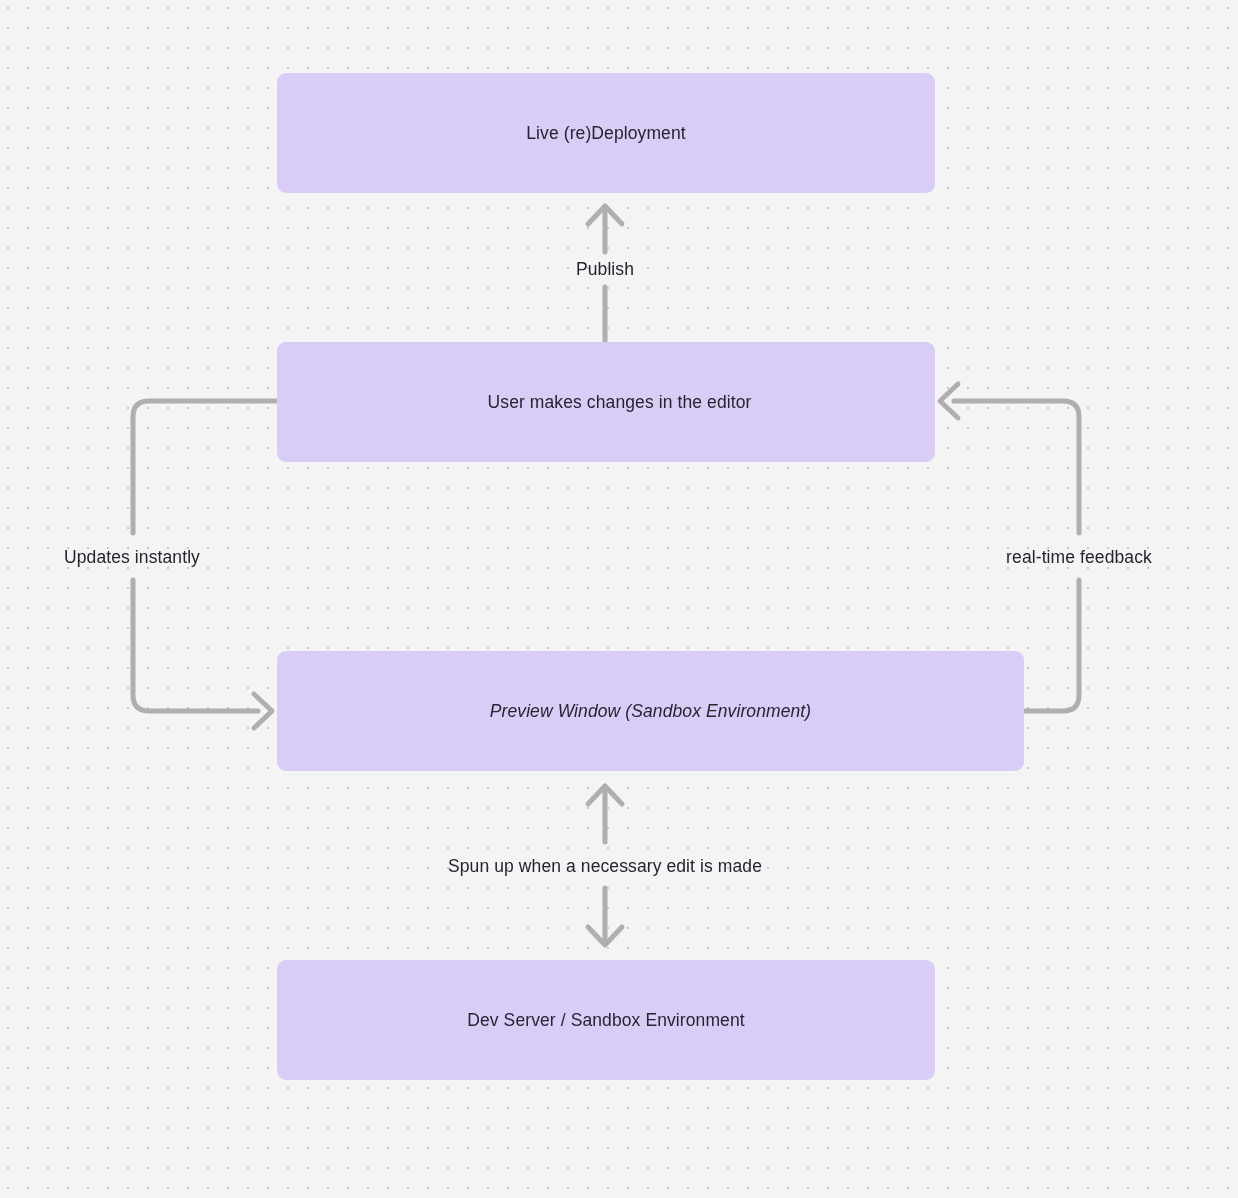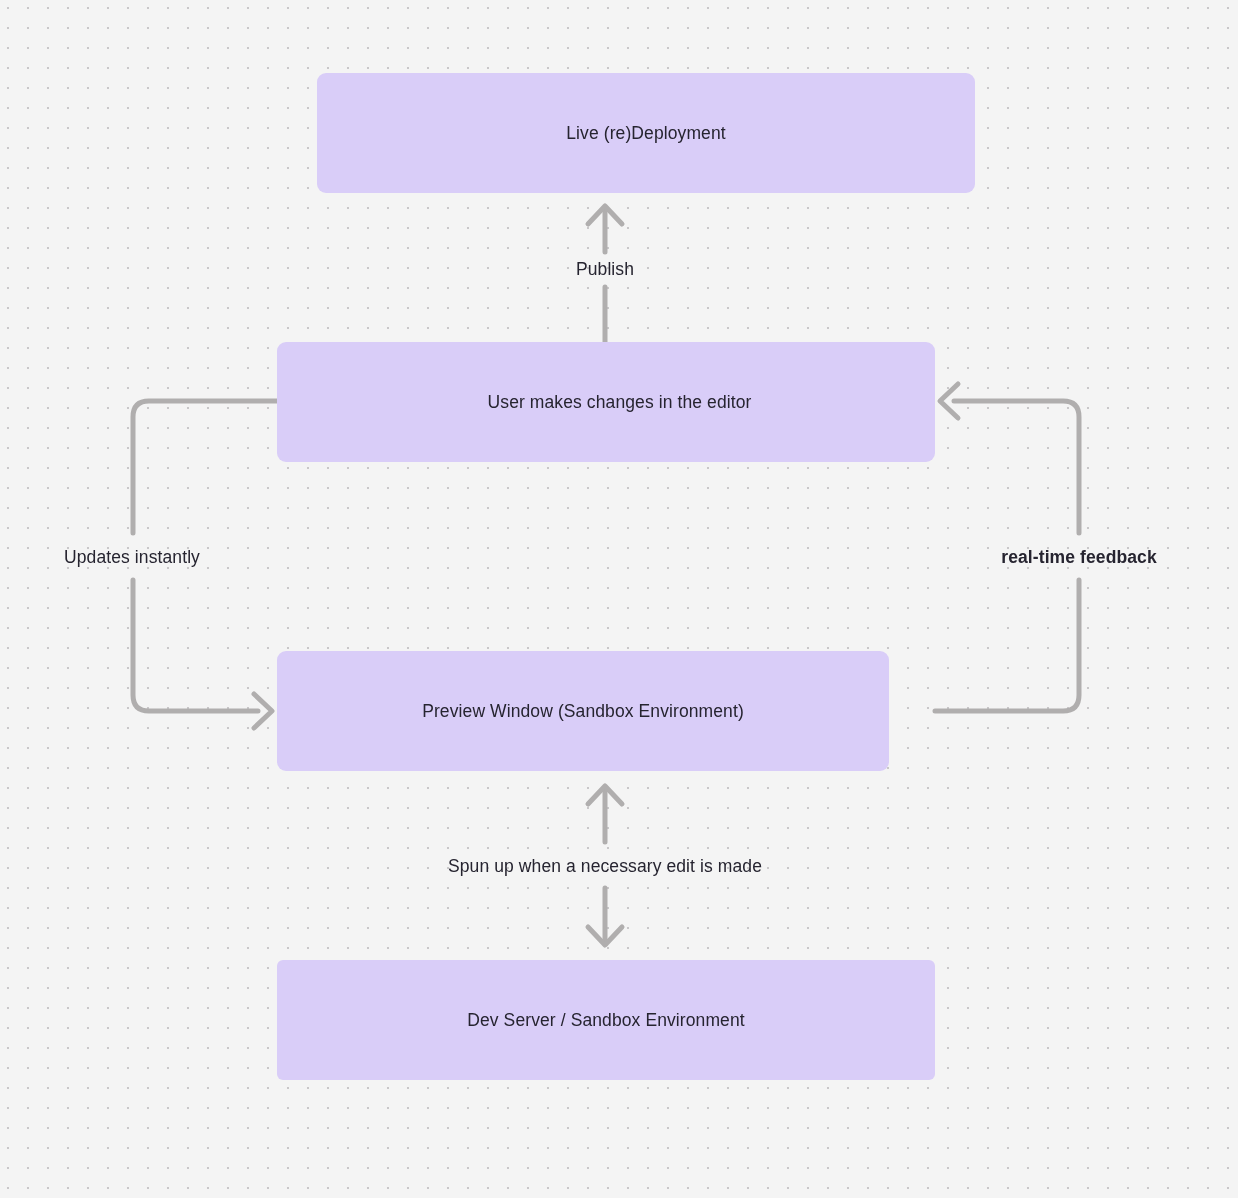--- a/index.html
+++ b/index.html
@@ -94,37 +94,37 @@
     </g>
 
     <g>
       <path class="edge-path" d="M 605 842 L 605 787"></path>
       <path class="edge-head" d="M 588 804 L 605 786 L 622 804"></path>
       <path class="edge-path" d="M 605 888 L 605 944"></path>
       <path class="edge-head" d="M 588 927 L 605 945 L 622 927"></path>
     </g>
   </svg>
 
-  <div class="node" style="left:277px; top:73px; width:658px; height:120px; background:#d9cdf8;margin-left:40px;">
+  <div class="node" style="left:277px; top:73px; width:658px; height:120px; background:#d9cdf8;">
     <span class="node-label">Live (re)Deployment</span>
   </div>
 
   <div class="node" style="left:277px; top:342px; width:658px; height:120px; background:#d9cdf8;padding-left:27px;">
     <span class="node-label">User makes changes in the editor</span>
   </div>
 
-  <div class="node" style="left:277px; top:651px; width:612px; height:120px; background:#d9cdf8;">
+  <div class="node" style="left:277px; top:651px; width:747px; height:120px; background:#d9cdf8;font-style:italic;">
     <span class="node-label">Preview Window (Sandbox Environment)</span>
   </div>
 
-  <div class="node" style="left:277px; top:960px; width:658px; height:120px; background:#d9cdf8;border-radius:6px;">
+  <div class="node" style="left:277px; top:960px; width:658px; height:120px; background:#d9cdf8;">
     <span class="node-label">Dev Server / Sandbox Environment</span>
   </div>
 
   <div class="edge-label" style="left:605px; top:269px;">Publish</div>
 
   <div class="edge-label" style="left:132px; top:557px;">Updates instantly</div>
 
-  <div class="edge-label" style="left:1079px; top:557px;font-weight:bold;">real-time feedback</div>
+  <div class="edge-label" style="left:1079px; top:557px;">real-time feedback</div>
 
   <div class="edge-label" style="left:605px; top:866px;">Spun up when a necessary edit is made</div>
 
 </div>
 
 </body></html>

